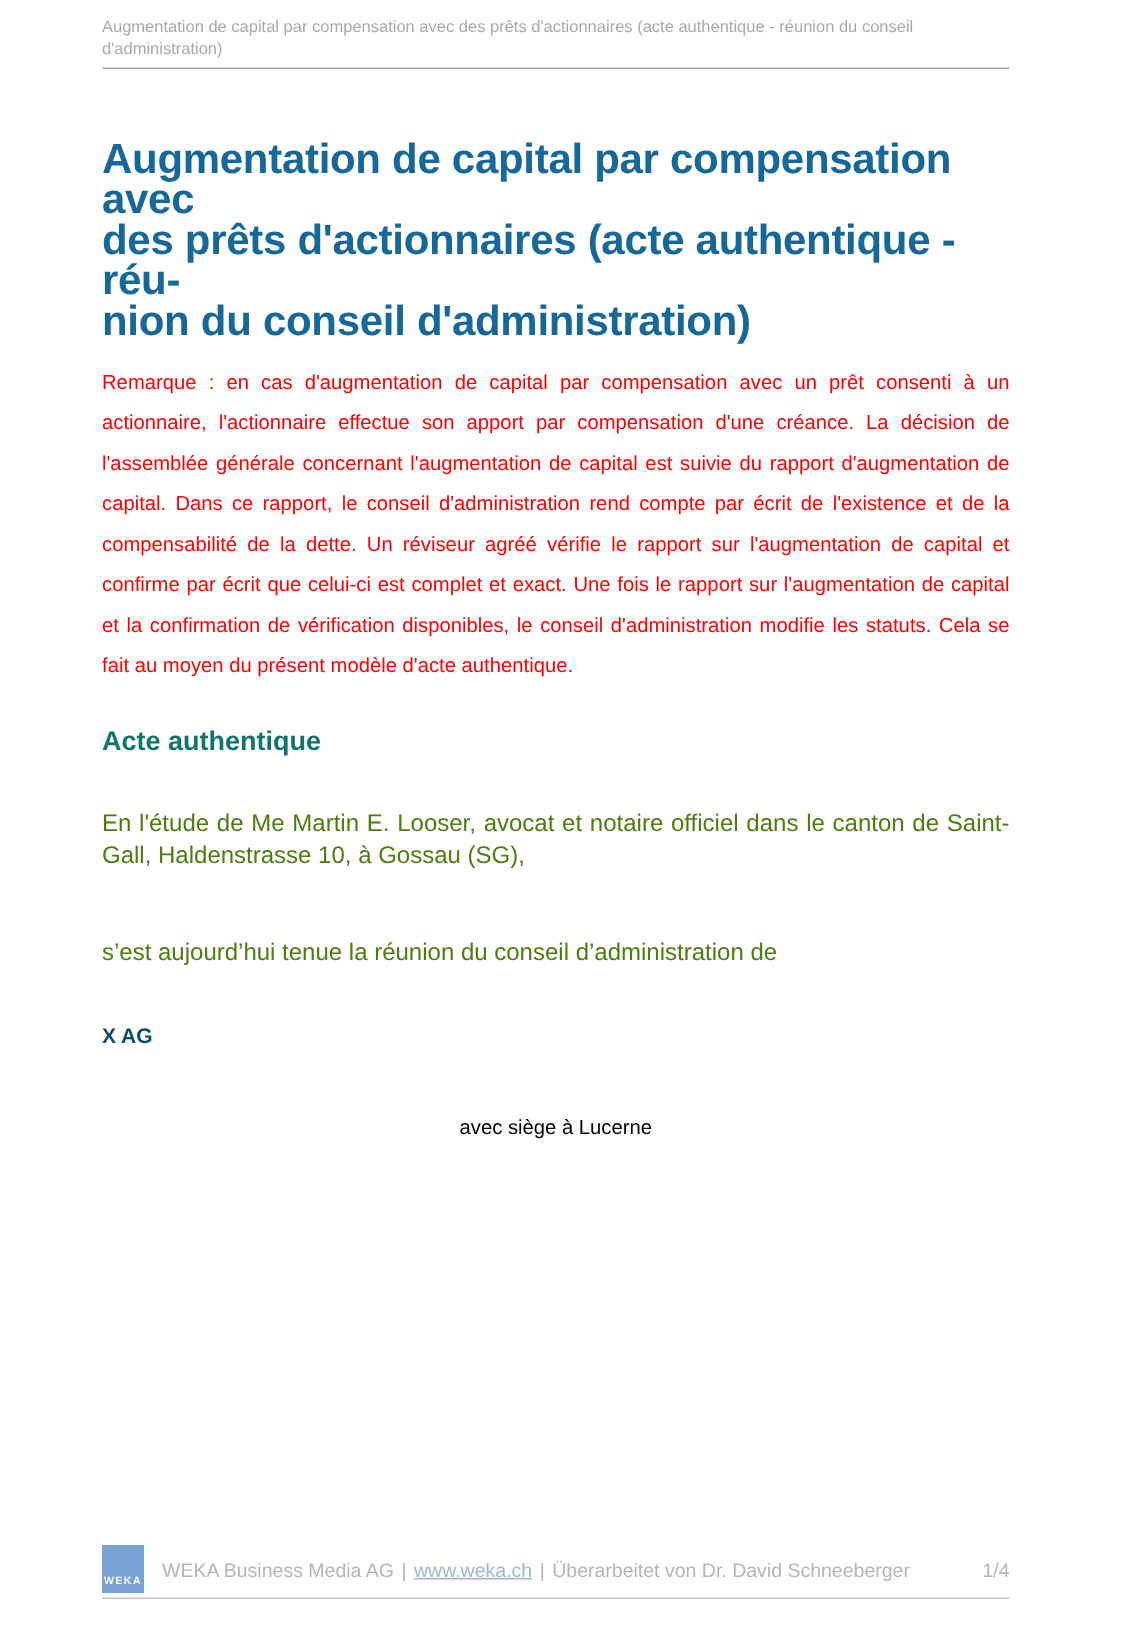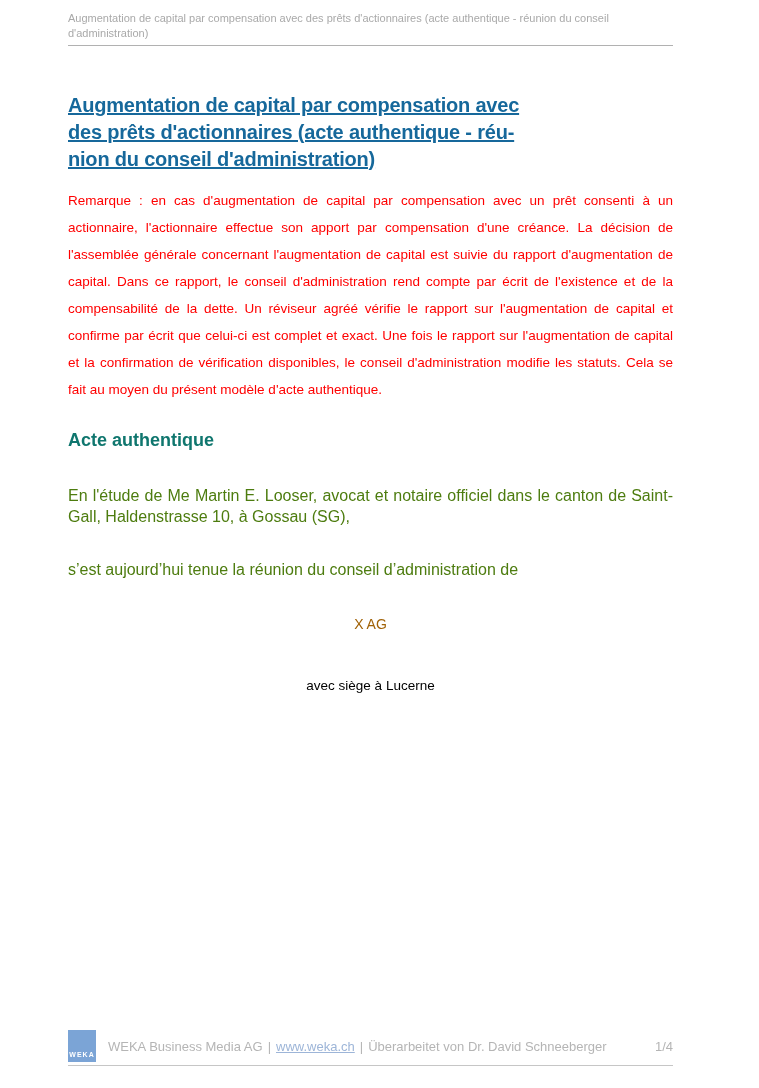--- a/index.html
+++ b/index.html
@@ -20,27 +20,26 @@
   .doc-header {
     font-size: 11px;
     line-height: 15px;
     color: #a9a9a9;
     white-space: pre-line;
     padding-bottom: 4px;
     border-bottom: 1px solid #b1b1b1;
   }
   h1.main-title {
     margin-top: 46px;
-    font-size: 20px;
+    font-size: 28px;
     line-height: 27px;
     font-weight: bold;
     letter-spacing: -0.2px;
     color: #16689b;
     white-space: pre-line;
-    text-decoration: underline;
   }
   .remark {
     margin-top: 14px;
     font-size: 13.5px;
     line-height: 27px;
     color: #ff0000;
     text-align: justify;
   }
   h2.section-heading {
     margin-top: 26px;
@@ -49,28 +48,28 @@
     font-weight: bold;
     color: #0f766e;
   }
   p.body-text {
     font-size: 16px;
     line-height: 21px;
     color: #4d7c0f;
     text-align: justify;
   }
   .p1 { margin-top: 34px; }
-  .p2 { margin-top: 32px; text-align: left; }
+  .p2 { margin-top: 44px; text-align: left; }
   .company-line {
     margin-top: 36px;
     font-size: 14px;
     line-height: 17px;
-    font-weight: normal;
-    text-align: center;
-    color: #a16207;
+    font-weight: bold;
+    text-align: left;
+    color: #0c4a6e;
   }
   .seat-line {
     margin-top: 44px;
     font-size: 13.5px;
     line-height: 17px;
     text-align: center;
     color: #000000;
   }
   .p3 { margin-top: 72px; }
   .footer {

